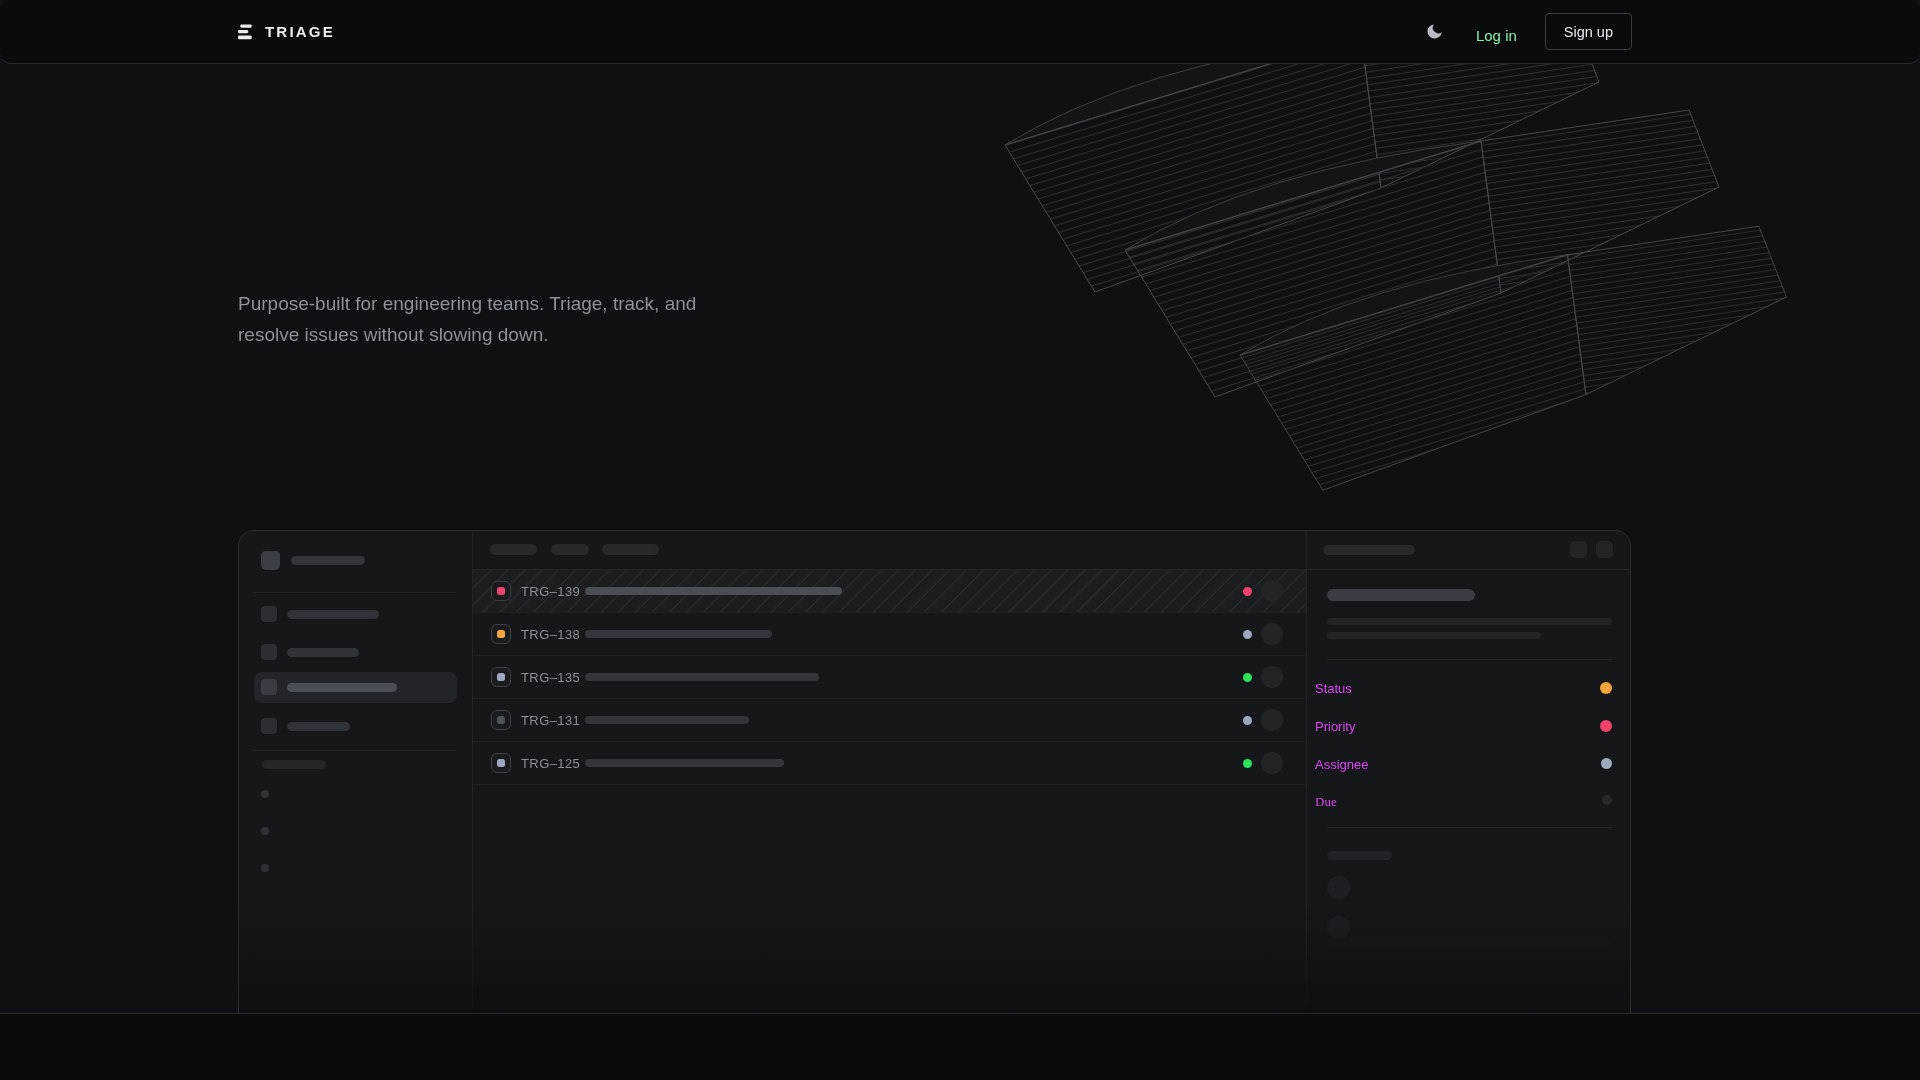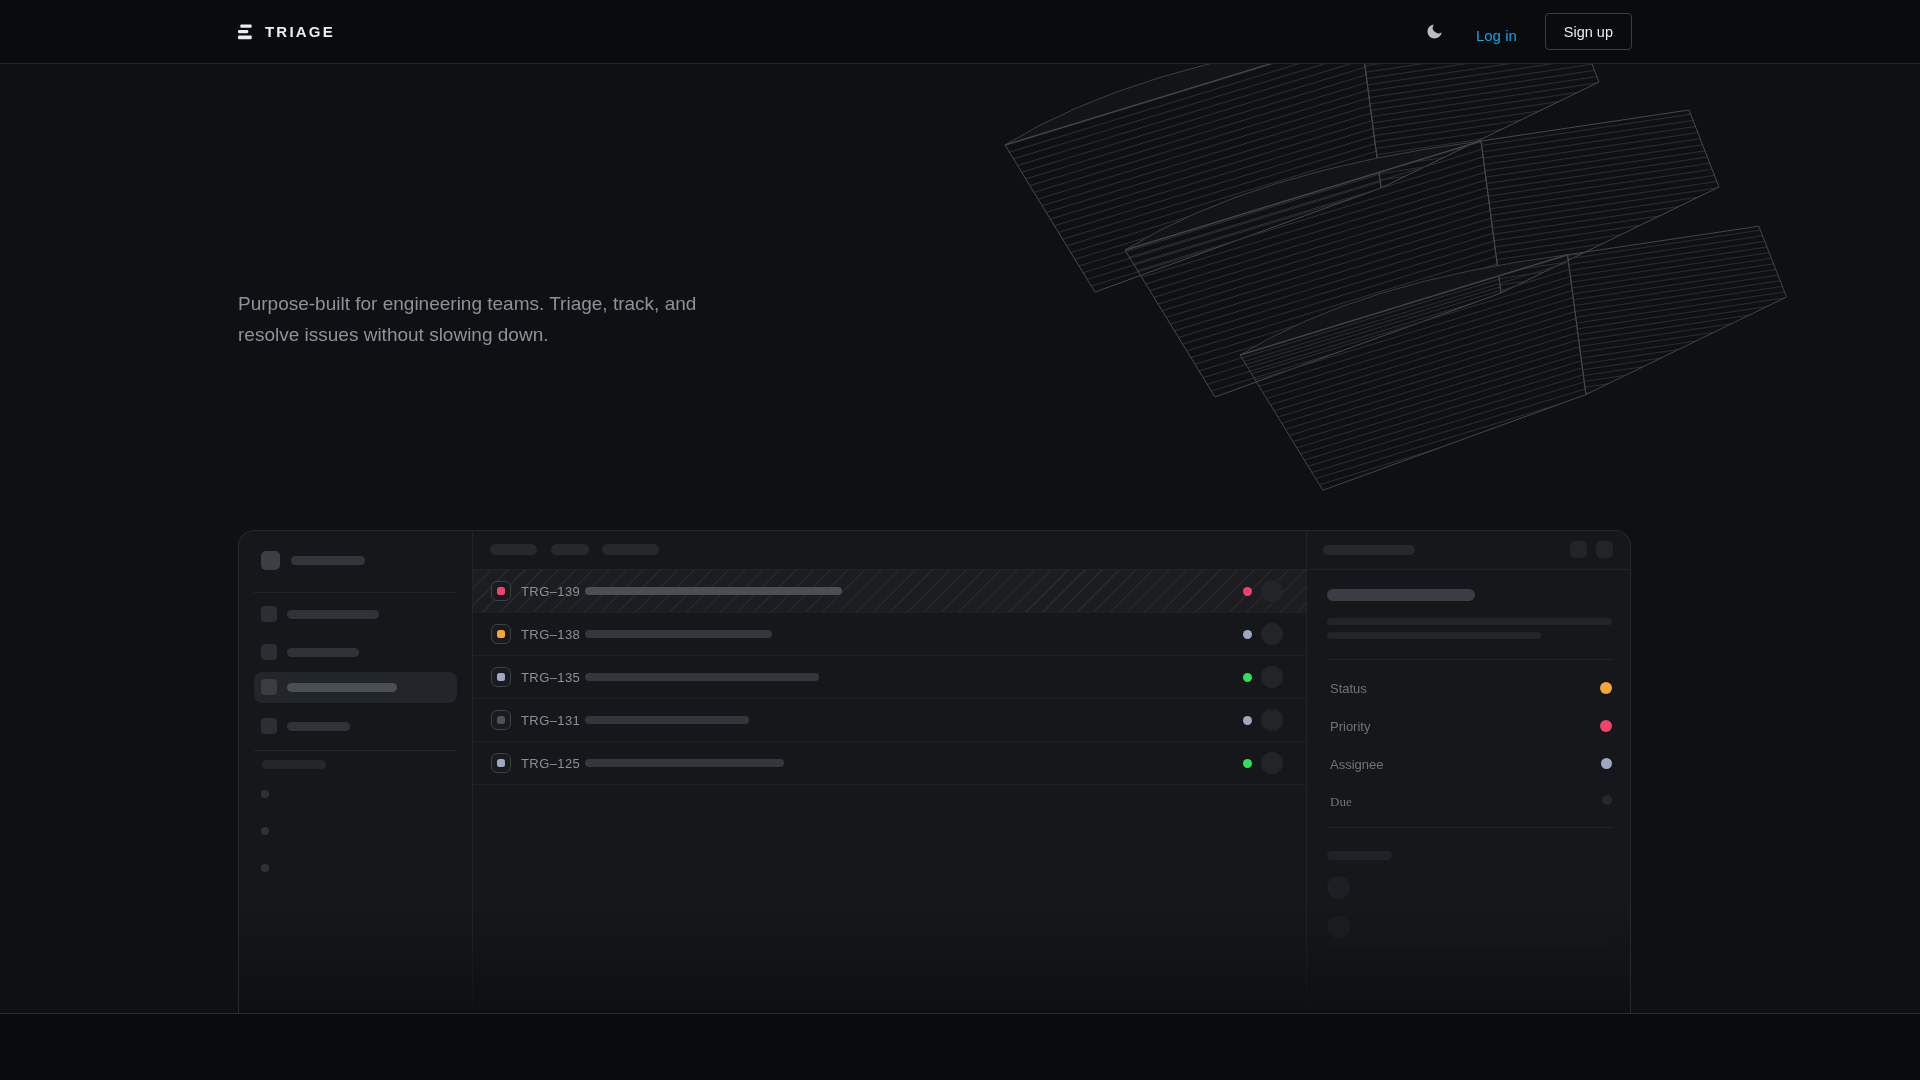--- a/index.html
+++ b/index.html
@@ -6,26 +6,26 @@
   .stage{position:relative;width:1920px;height:1080px;overflow:hidden;
          background:#0f1013;font-family:"Liberation Sans",sans-serif;}
 
   
   .decor{position:absolute;inset:0;z-index:1;}
 
   
   .nav{position:absolute;left:0;top:0;width:1920px;height:64px;z-index:4;
        background:#0a0b0d;border-bottom:1px solid #26282b;
        display:flex;align-items:center;justify-content:space-between;
-       padding:0 288px 0 238px;box-sizing:border-box;}
+       padding:0 288px 0 238px;box-sizing:border-box;border-radius:11px;}
   .brand{display:flex;align-items:center;gap:11px;cursor:pointer;}
   .brand-text{color:#eceded;font-size:15px;font-weight:700;letter-spacing:2.2px;}
   .nav-right{display:flex;align-items:center;gap:28px;}
   .theme-btn{background:none;border:none;padding:4px;cursor:pointer;display:flex;}
-  .login{color:#0ea5e9;font-size:15px;text-decoration:none;margin-top:7px;}
+  .login{color:#86efac;font-size:15px;text-decoration:none;margin-top:7px;}
   .signup{display:inline-flex;align-items:center;justify-content:center;
           height:37px;padding:0 18px;border:1px solid #3a3d42;border-radius:4px;
           background:transparent;color:#e9ebee;font-size:14.5px;cursor:pointer;
           font-family:"Liberation Sans",sans-serif;}
 
   
   .hero-title{position:absolute;left:238px;top:120px;z-index:2;margin:0;
               color:#ececee;font-size:60px;line-height:66px;font-weight:500;
               letter-spacing:-0.5px;}
   .hero-sub{position:absolute;left:238px;top:288px;z-index:2;margin:0;
@@ -83,21 +83,21 @@
   
   .panel{position:relative;flex:1;}
   .pn-head{position:relative;height:38px;border-bottom:1px solid #212327;}
   .pn-head-bar{position:absolute;left:16px;top:14px;width:92px;height:10px;
                border-radius:5px;background:#26282c;}
   .pn-sq{position:absolute;top:10px;width:17px;height:17px;border-radius:5px;
          background:#222428;cursor:pointer;}
   .pn-title{position:absolute;left:20px;top:58px;width:148px;height:12px;
             border-radius:6px;background:#3a3e44;}
   .pn-desc{position:absolute;left:20px;height:7px;border-radius:3.5px;background:#222428;}
-  .pn-field-label{position:absolute;left:23px;color:#737373;font-size:13px;}
+  .pn-field-label{position:absolute;left:8px;color:#d946ef;font-size:13px;}
   .pn-dot{position:absolute;border-radius:50%;}
   .pn-sec{position:absolute;left:20px;top:320px;width:65px;height:9px;
           border-radius:5px;background:#1f2226;}
   .pn-av{position:absolute;left:20px;width:23px;height:23px;border-radius:50%;background:#1c1f23;}
   .pn-faint{position:absolute;left:20px;top:408px;width:285px;height:8px;
             border-radius:4px;background:#17191d;}
 
   
   .footer{position:absolute;left:0;top:1013px;width:1920px;height:67px;z-index:4;
           background:#0a0b0d;border-top:1px solid #26282b;}

